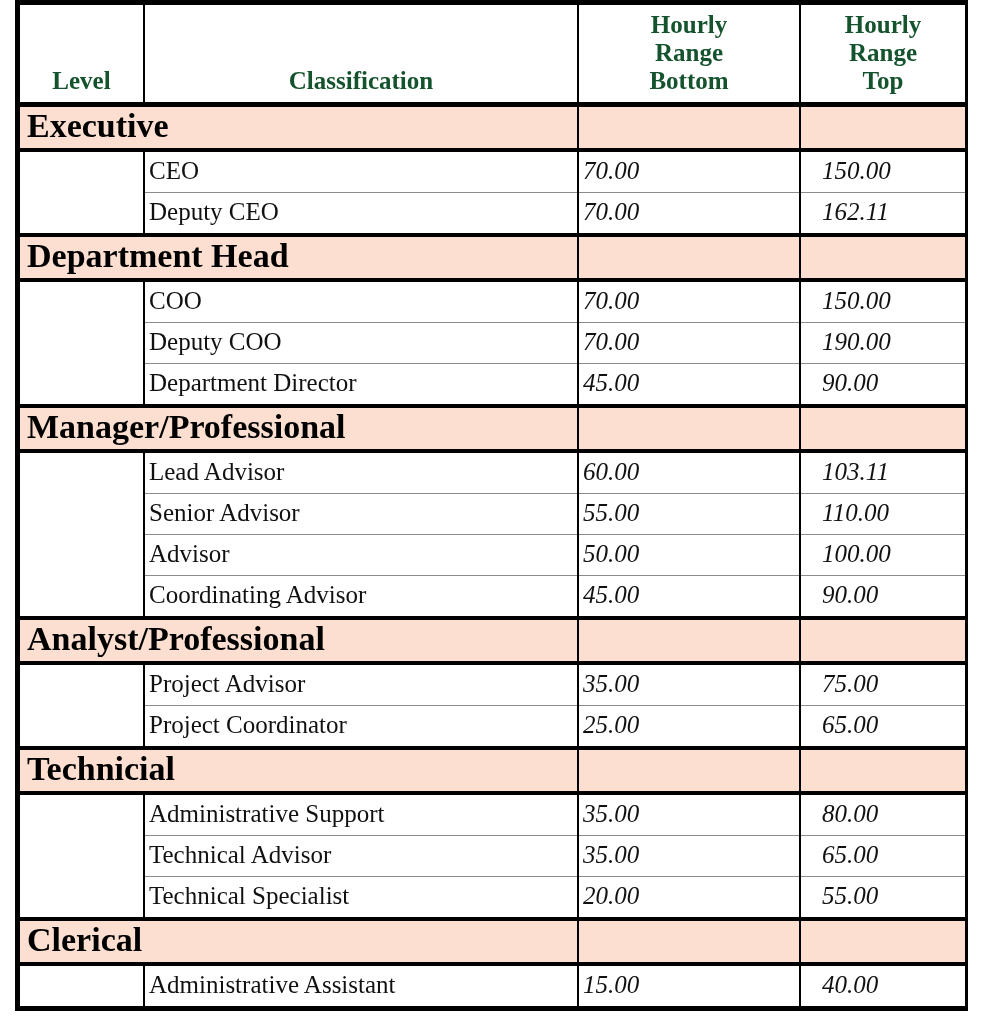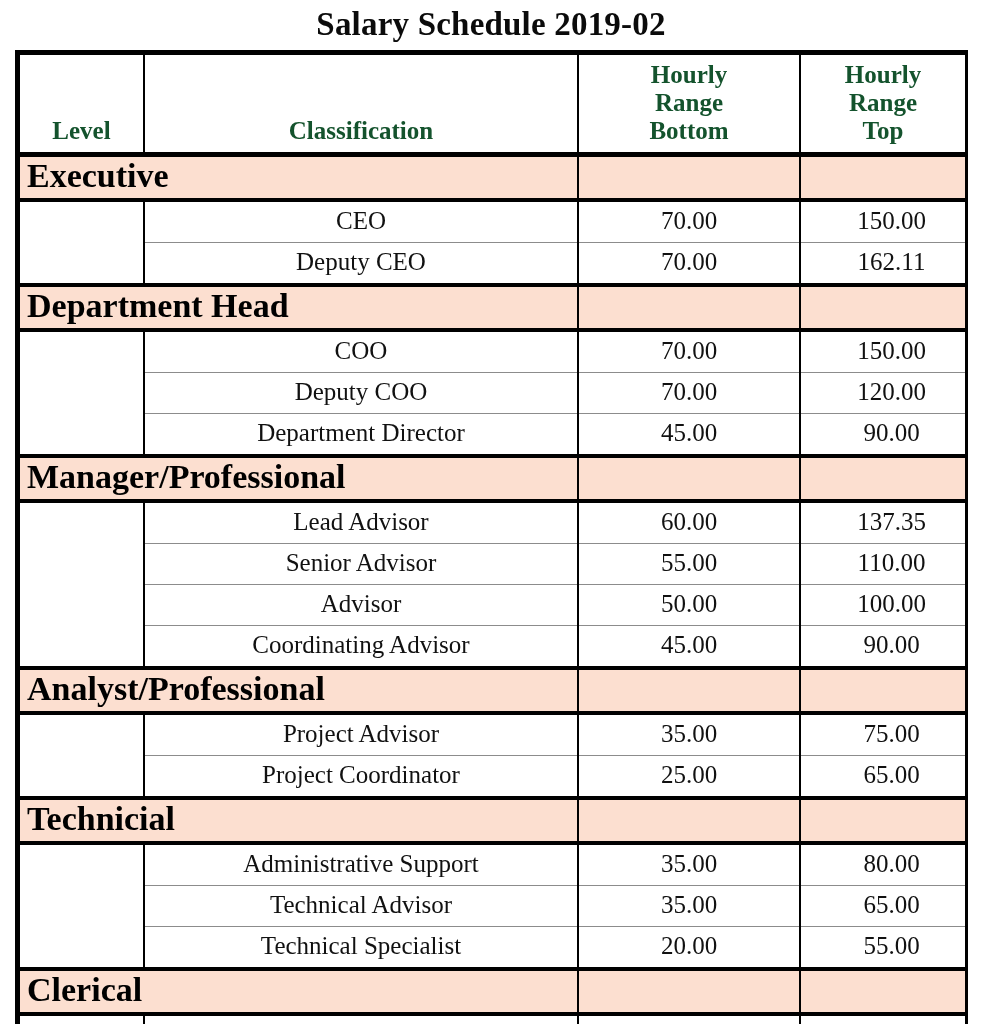--- a/index.html
+++ b/index.html
@@ -110,31 +110,30 @@
   }
   tr.data-row td:last-child { border-right: none; padding-left: 21px; }
   tr.data-row.first-in-section td { border-top: none; }
 
   td.level-cell {
     border-right: 3px solid #000000;
     background: #ffffff;
     border-top: none;
   }
 
-  tr.data-row td.class-cell { text-align: center; }
-  tr.data-row td.num-cell   { text-align: center; }
+  tr.data-row td.class-cell { text-align: left; }
+  tr.data-row td.num-cell   { text-align: left; font-style: italic; }
 
   
 </style>
 </head>
 <body>
 
 <div class="page">
 
-  <div class="doc-title">Salary Schedule 2019-02</div>
 
   <div class="table-wrap">
     <table class="salary">
       <colgroup>
         <col class="c-level">
         <col class="c-class">
         <col class="c-bottom">
         <col class="c-top">
       </colgroup>
       <thead>
@@ -177,37 +176,37 @@
           </tr>
           <tr class="data-row first-in-section">
             <td class="level-cell" rowspan="3"></td>
             <td class="class-cell">COO</td>
             <td class="num-cell">70.00</td>
             <td class="num-cell">150.00</td>
           </tr>
           <tr class="data-row">
             <td class="class-cell">Deputy COO</td>
             <td class="num-cell">70.00</td>
-            <td class="num-cell">120.00</td>
+            <td class="num-cell">190.00</td>
           </tr>
           <tr class="data-row">
             <td class="class-cell">Department Director</td>
             <td class="num-cell">45.00</td>
             <td class="num-cell">90.00</td>
           </tr>
           <tr class="section-row">
             <td class="sec-name" colspan="2">Manager/Professional</td>
             <td class="sec-pad"></td>
             <td class="sec-pad"></td>
           </tr>
           <tr class="data-row first-in-section">
             <td class="level-cell" rowspan="4"></td>
             <td class="class-cell">Lead Advisor</td>
             <td class="num-cell">60.00</td>
-            <td class="num-cell">137.35</td>
+            <td class="num-cell">103.11</td>
           </tr>
           <tr class="data-row">
             <td class="class-cell">Senior Advisor</td>
             <td class="num-cell">55.00</td>
             <td class="num-cell">110.00</td>
           </tr>
           <tr class="data-row">
             <td class="class-cell">Advisor</td>
             <td class="num-cell">50.00</td>
             <td class="num-cell">100.00</td>

